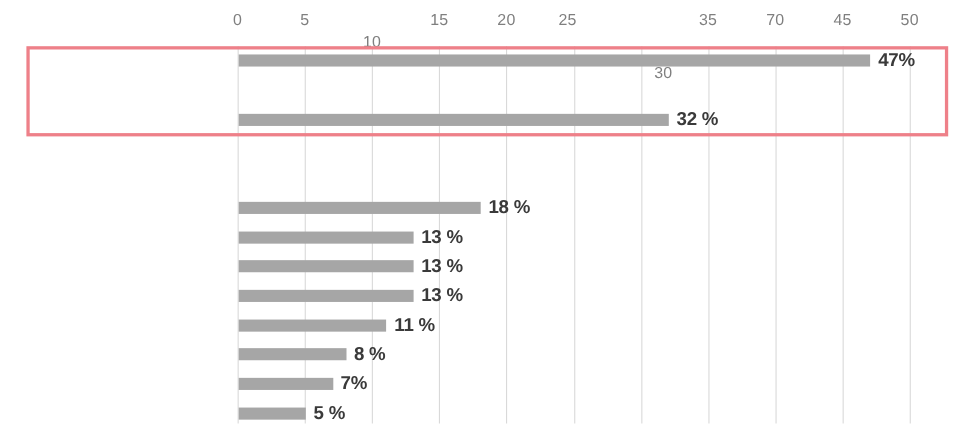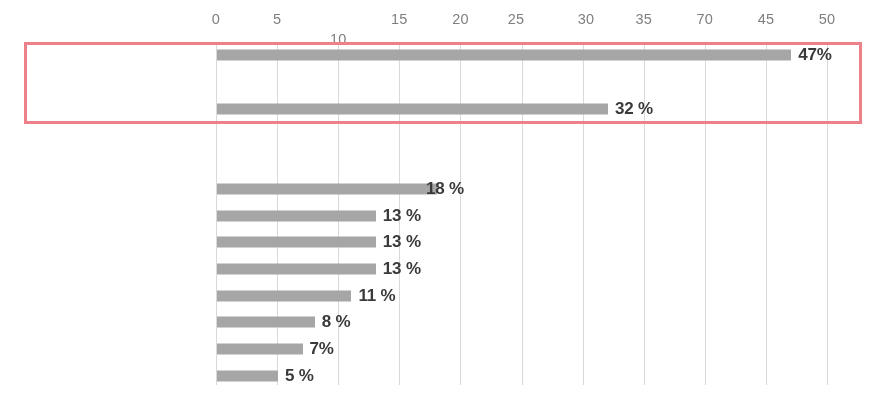--- a/index.html
+++ b/index.html
@@ -102,21 +102,21 @@
 
 <div id="chart-root">
 
   <div id="axis-top">
       <div class="tick-label" style="left: 0px;">0</div>
       <div class="tick-label" style="left: 61.1px;">5</div>
       <div class="tick-label" style="left: 122.2px; margin-top: 20px;">10</div>
       <div class="tick-label" style="left: 183.3px;">15</div>
       <div class="tick-label" style="left: 244.4px;">20</div>
       <div class="tick-label" style="left: 300px;">25</div>
-      <div class="tick-label" style="left: 370px;">30</div>
+      <div class="tick-label" style="left: 387px; margin-top: 48px;">30</div>
       <div class="tick-label" style="left: 427.7px;">35</div>
       <div class="tick-label" style="left: 488.8px;">70</div>
       <div class="tick-label" style="left: 549.9px;">45</div>
       <div class="tick-label" style="left: 611px;">50</div>
     </div>
 
   <div id="plot-area">
       <div class="gridline zero-line" style="left: 0px;"></div>
       <div class="gridline" style="left: 61.1px;"></div>
       <div class="gridline" style="left: 122.2px;"></div>
@@ -131,21 +131,21 @@
       <div class="row" style="top: 0px;">
         <div class="bar" style="width: 574.34px; background: rgb(166, 166, 166);"></div>
         <div class="value-label" style="left: 582.34px;">47%</div>
       </div>
       <div class="row" style="top: 53.4px;">
         <div class="bar" style="width: 391.04px; background: rgb(166, 166, 166);"></div>
         <div class="value-label" style="left: 399.04px;">32 %</div>
       </div>
       <div class="row" style="top: 133.5px;">
         <div class="bar" style="width: 219.96px; background: rgb(166, 166, 166);"></div>
-        <div class="value-label" style="left: 210px;">18 %</div>
+        <div class="value-label" style="left: 228px;">18 %</div>
       </div>
       <div class="row" style="top: 160.2px;">
         <div class="bar" style="width: 158.86px; background: rgb(166, 166, 166);"></div>
         <div class="value-label" style="left: 166.86px;">13 %</div>
       </div>
       <div class="row" style="top: 186.9px;">
         <div class="bar" style="width: 158.86px; background: rgb(166, 166, 166);"></div>
         <div class="value-label" style="left: 166.86px;">13 %</div>
       </div>
       <div class="row" style="top: 213.6px;">

